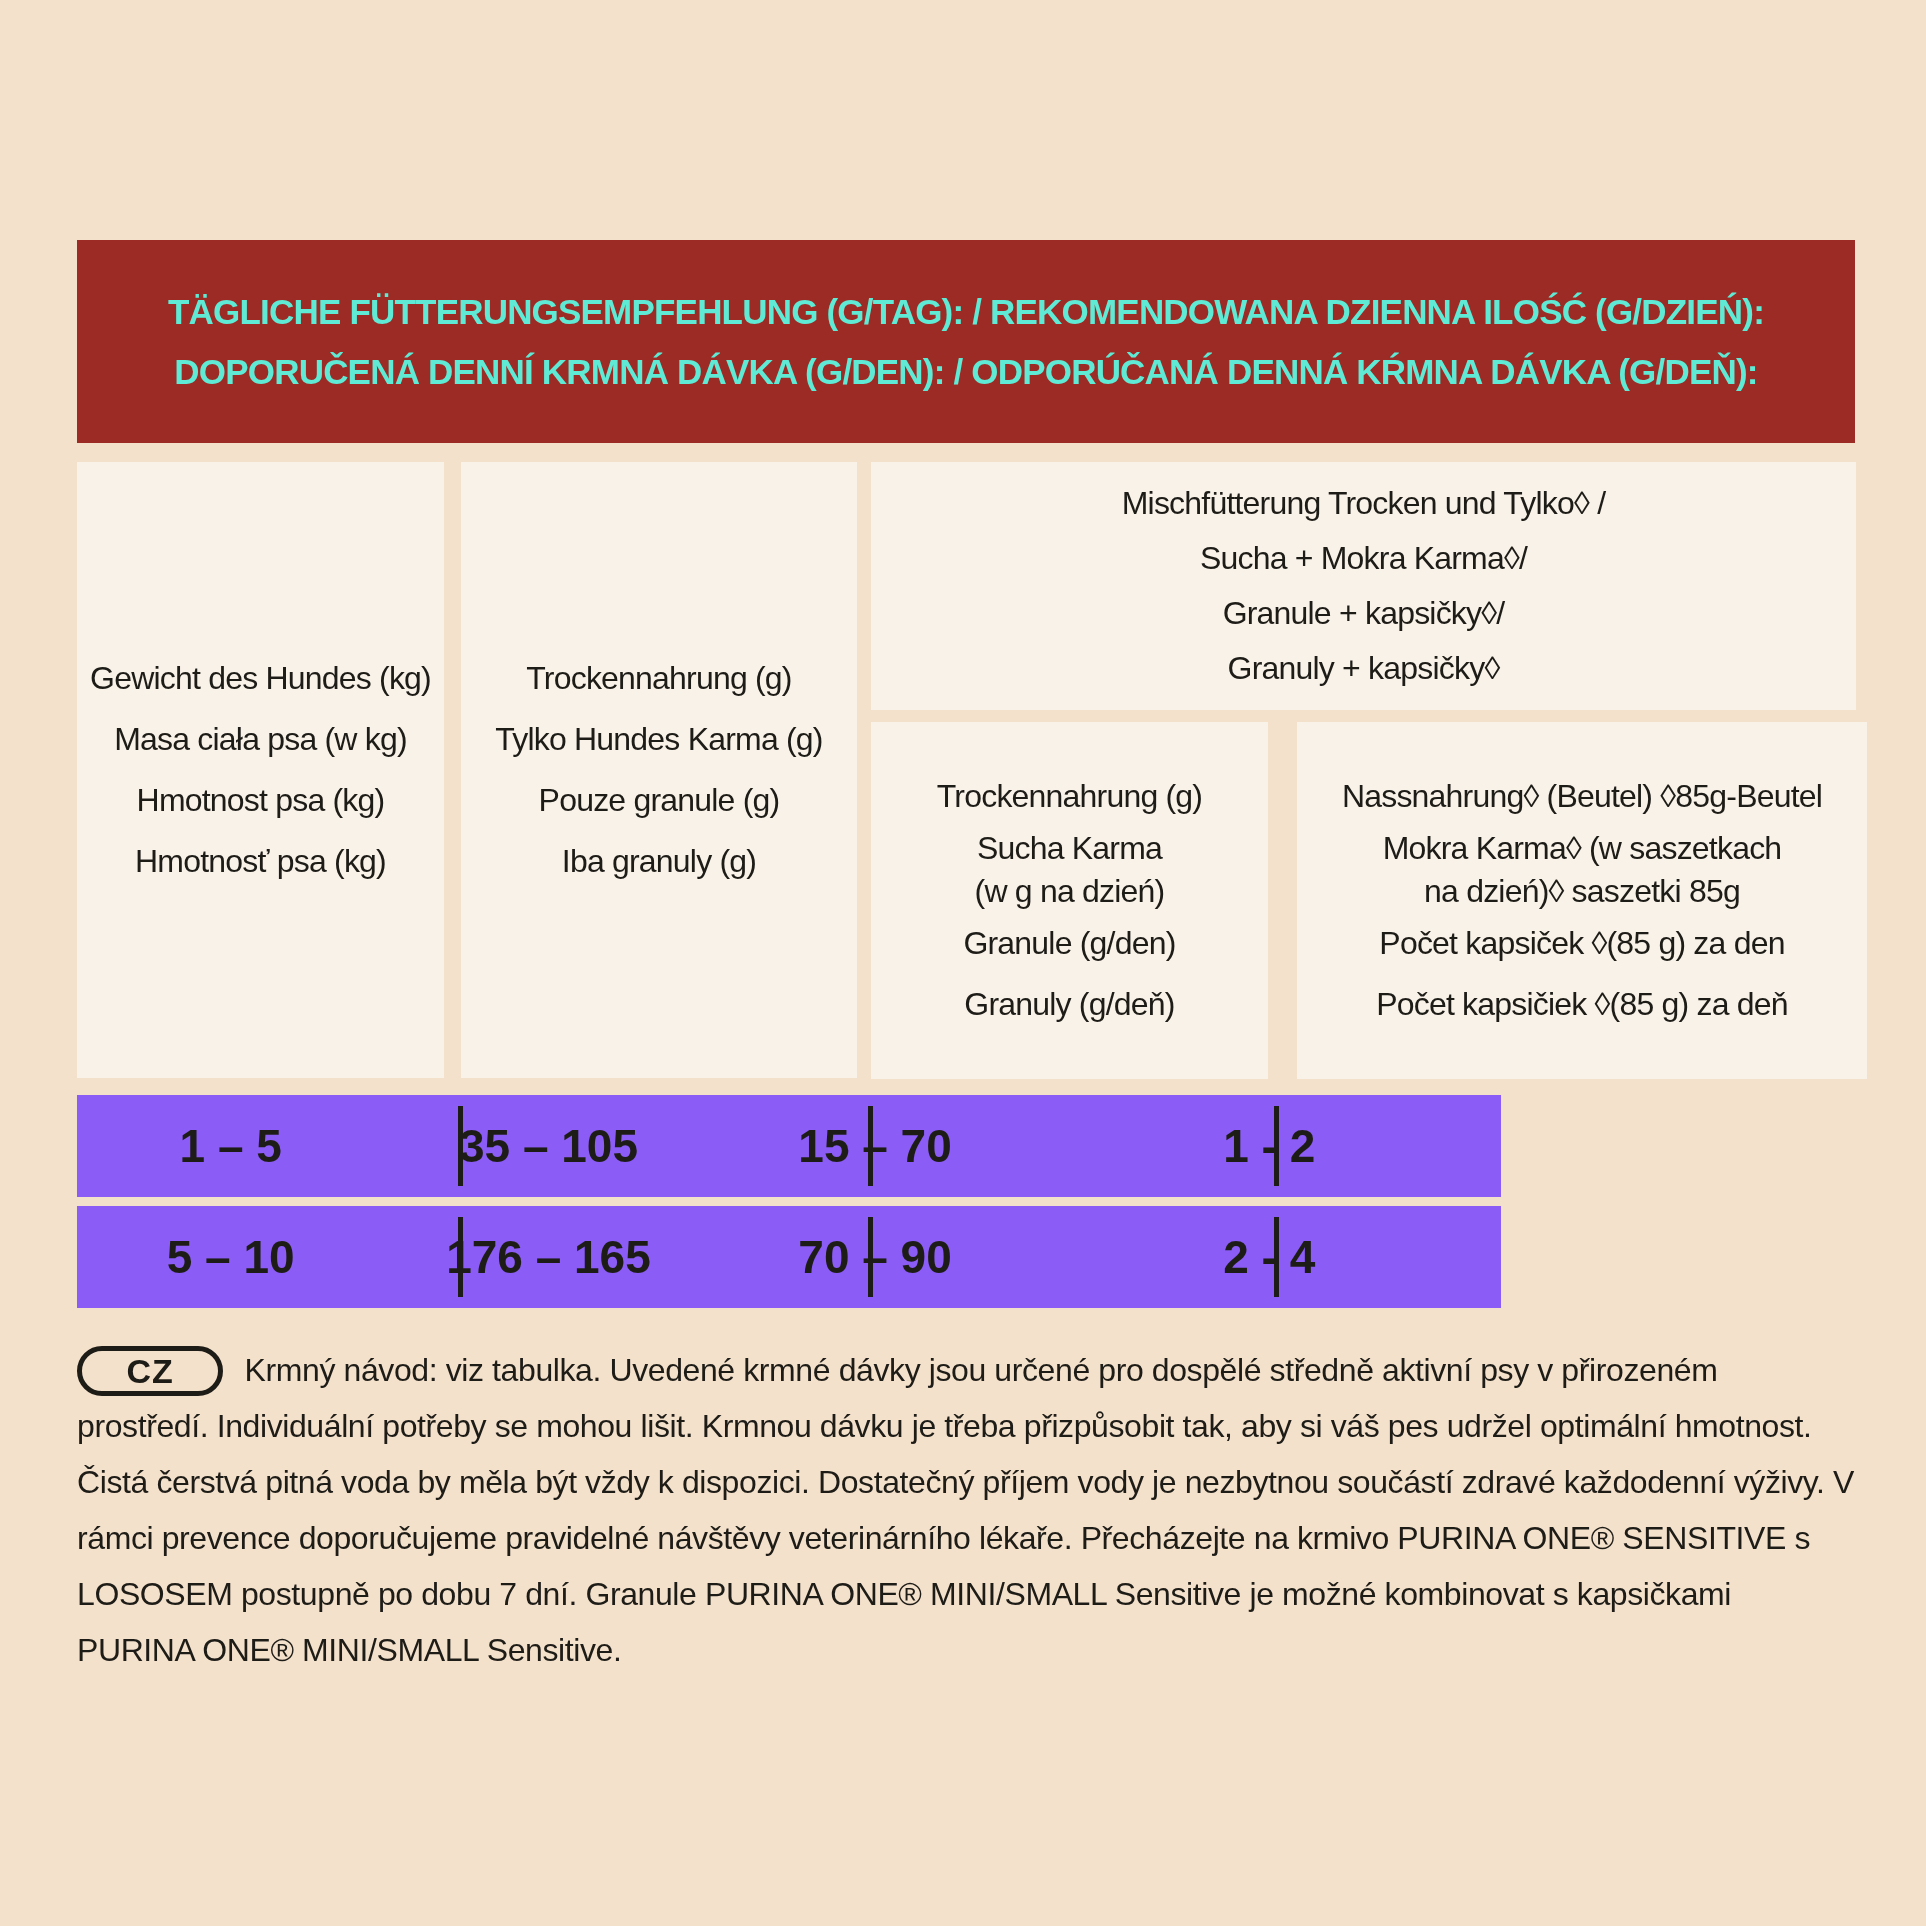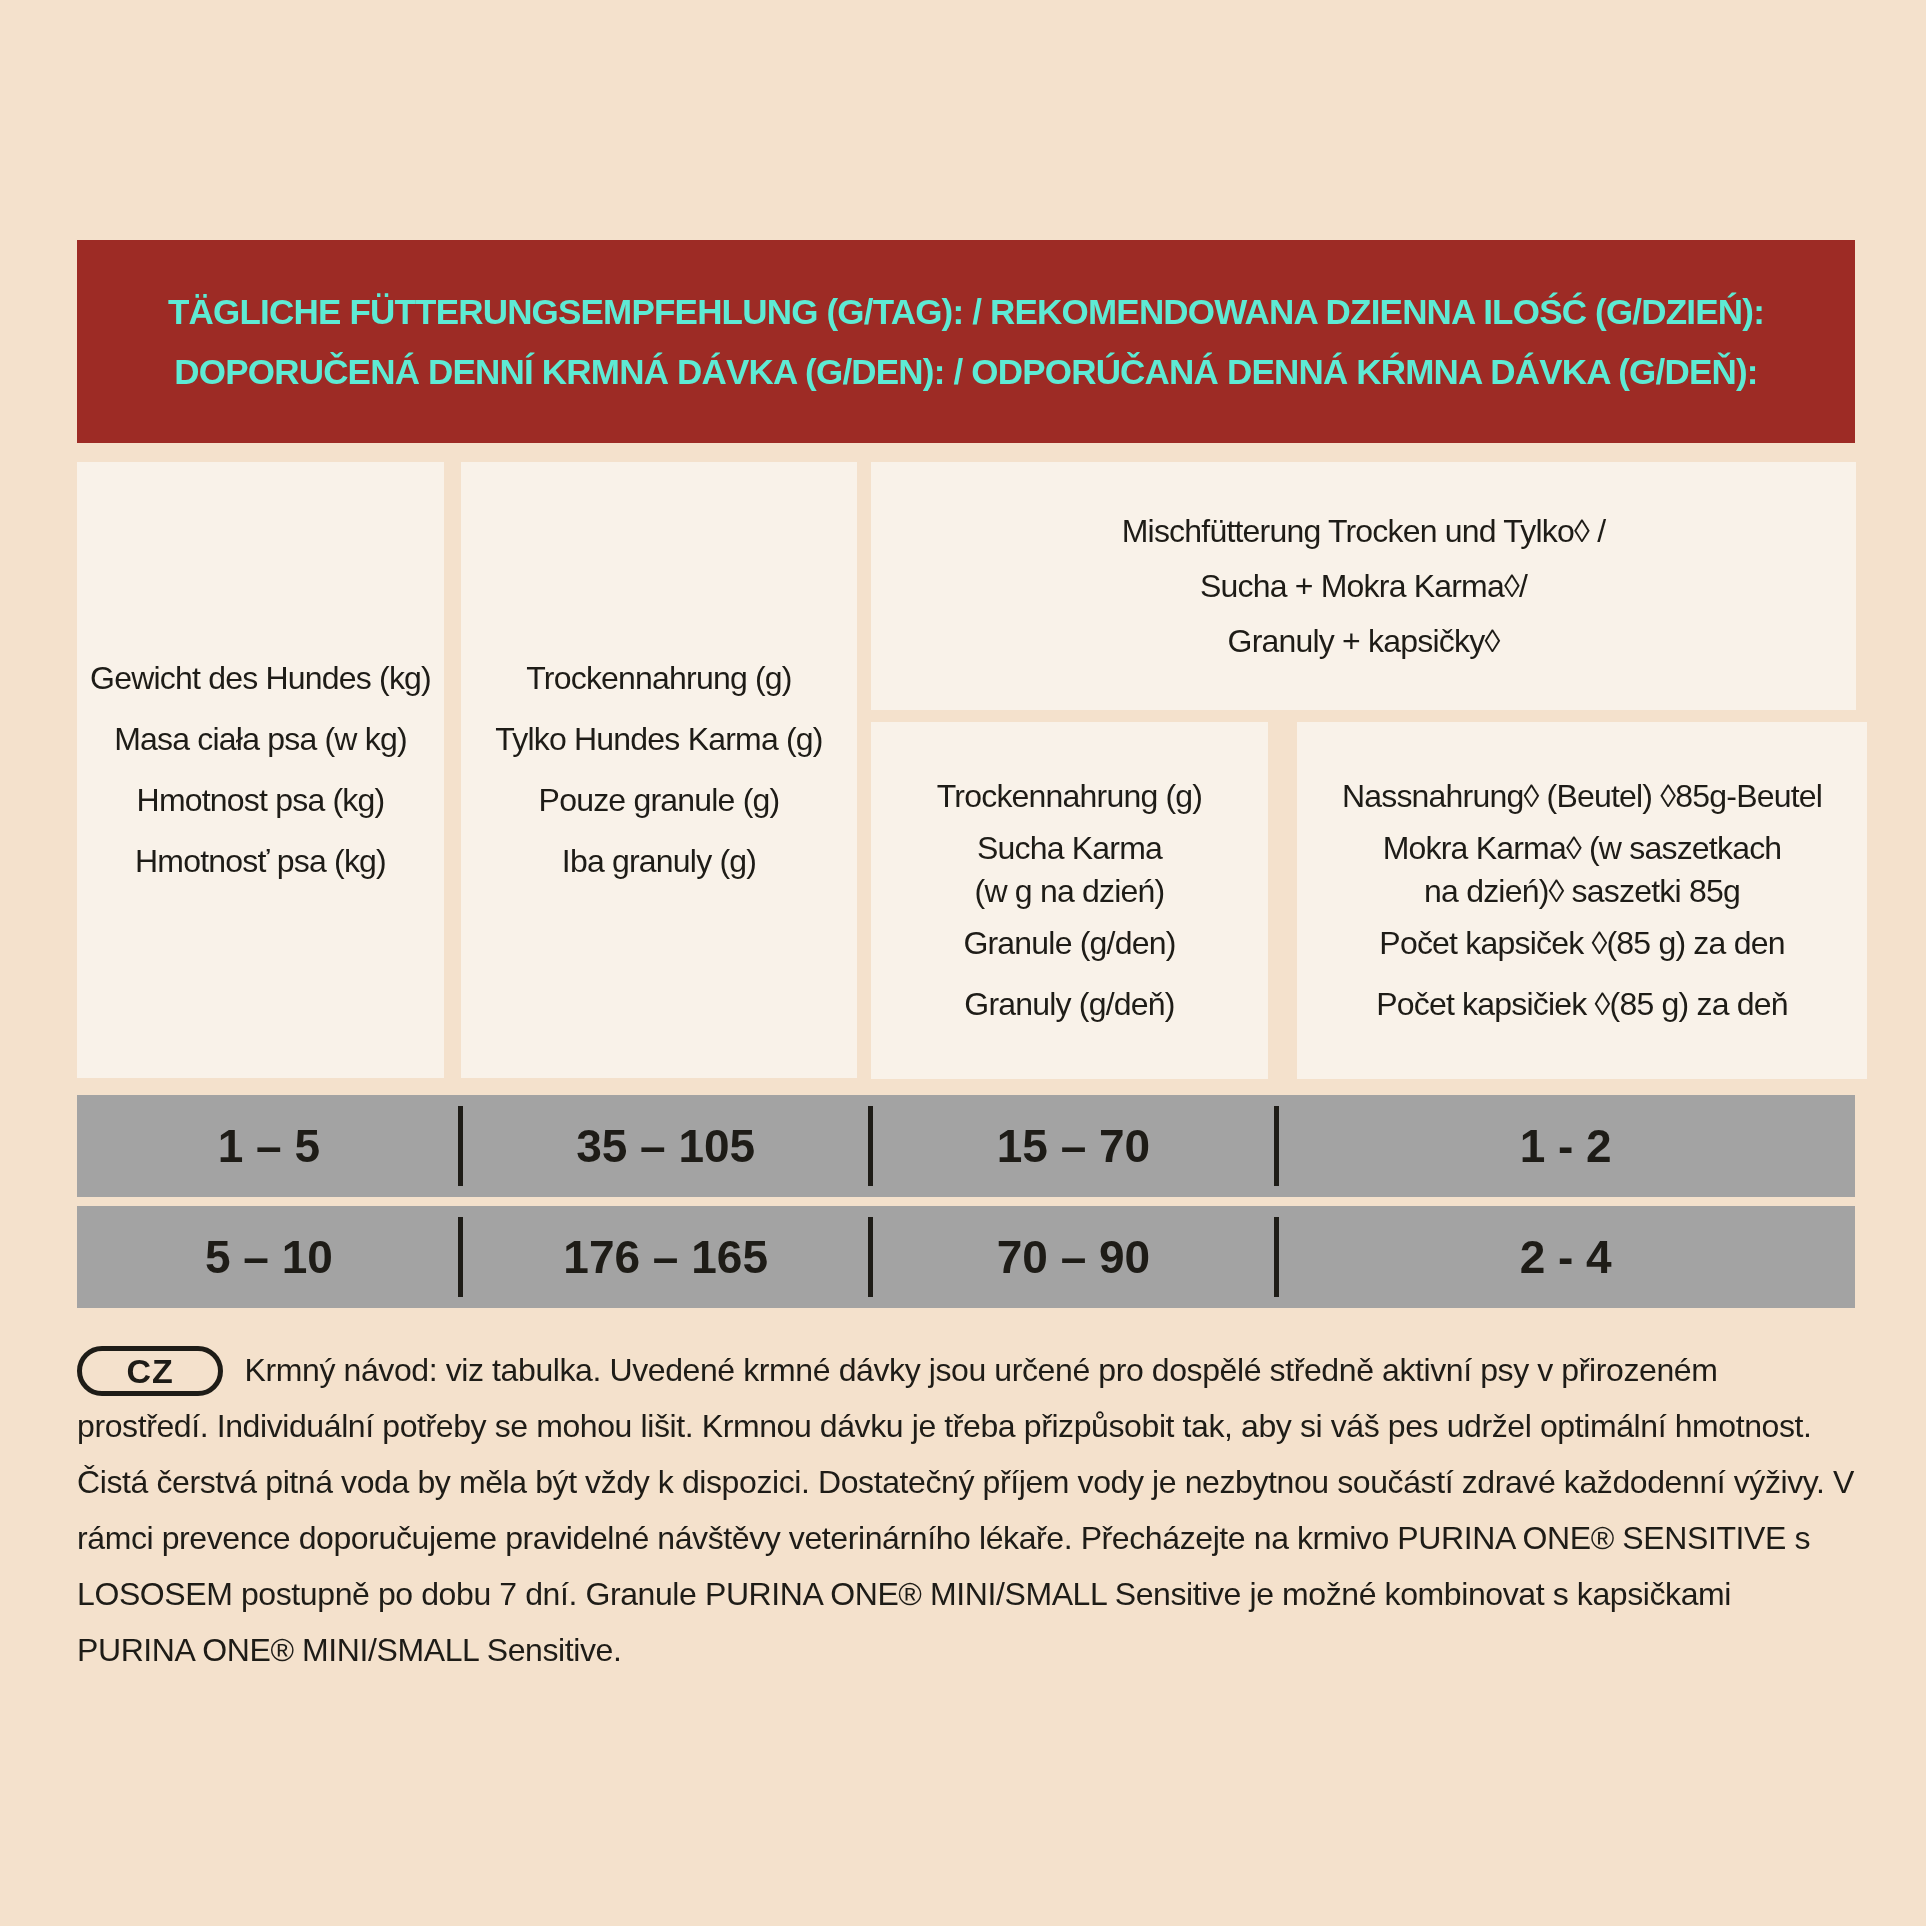--- a/index.html
+++ b/index.html
@@ -32,22 +32,22 @@
   .hline{font-size:32px;line-height:61px;letter-spacing:-0.8px;white-space:nowrap;}
   .hline.tight{line-height:43px;}
   .cell-a{left:77px;top:462px;width:367px;height:616px;}
   .cell-b{left:461px;top:462px;width:396px;height:616px;}
   .cell-c{left:871px;top:462px;width:985px;height:248px;}
   .cell-c .hline{line-height:55px;}
   .sub-c1{left:871px;top:722px;width:397px;height:357px;}
   .sub-c2{left:1285px;top:722px;width:570px;height:357px;margin-left:12px;}
   
   .row{
-    position:absolute;left:77px;width:1778px;height:102px;
-    background:#a3a3a3;display:flex;
+    position:absolute;left:77px;width:1424px;height:102px;
+    background:#8b5cf6;display:flex;
   }
   .row-1{top:1095px;}
   .row-2{top:1206px;}
   .vcell{
     display:flex;align-items:center;justify-content:center;
     font-weight:bold;font-size:46px;letter-spacing:0px;
   }
   .vc1{width:384px;} .vc2{width:410px;} .vc3{width:406px;} .vc4{width:579px;}
   .vdiv{
     position:absolute;top:10.8px;height:80px;width:4.6px;background:#1e1c17;
@@ -88,20 +88,21 @@
   <div class="cell cell-b">
     <div class="hline">Trockennahrung (g)</div>
     <div class="hline">Tylko Hundes Karma (g)</div>
     <div class="hline">Pouze granule (g)</div>
     <div class="hline">Iba granuly (g)</div>
   </div>
 
   <div class="cell cell-c">
     <div class="hline">Mischfütterung Trocken und Tylko◊ /</div>
     <div class="hline">Sucha + Mokra Karma◊/</div>
+    <div class="hline">Granule + kapsičky◊/</div>
     <div class="hline">Granuly + kapsičky◊</div>
   </div>
 
   <div class="cell sub-c1">
     <div class="hline">Trockennahrung (g)</div>
     <div class="hline tight">Sucha Karma</div>
     <div class="hline tight">(w g na dzień)</div>
     <div class="hline">Granule (g/den)</div>
     <div class="hline">Granuly (g/deň)</div>
   </div>

